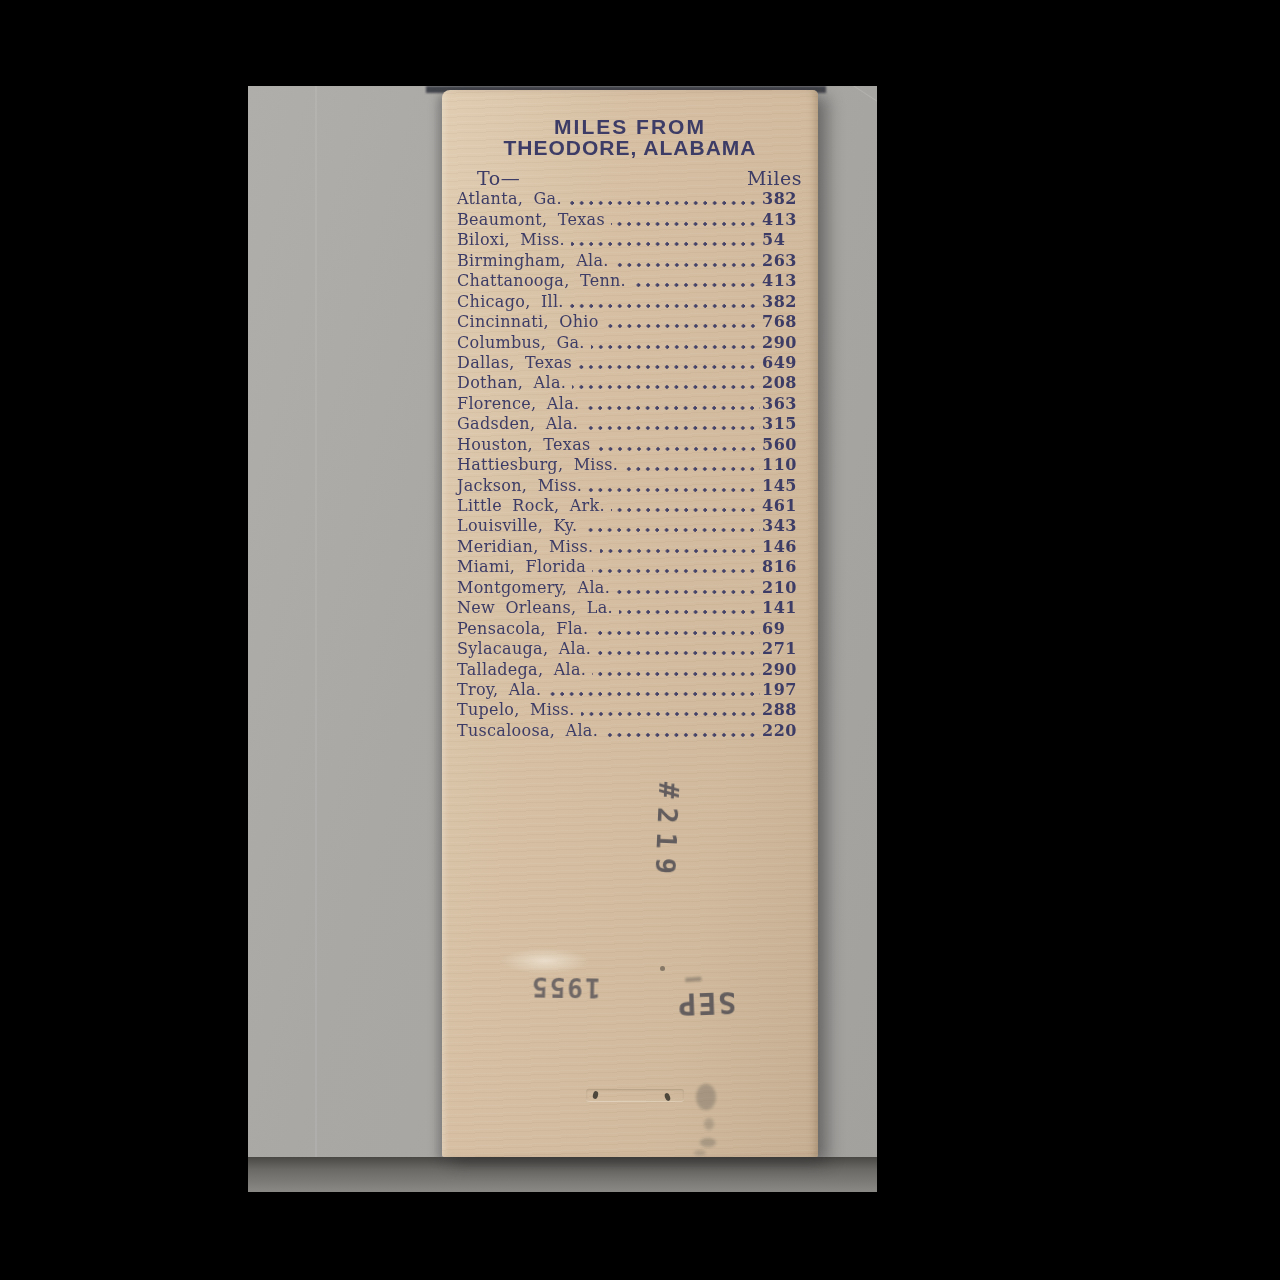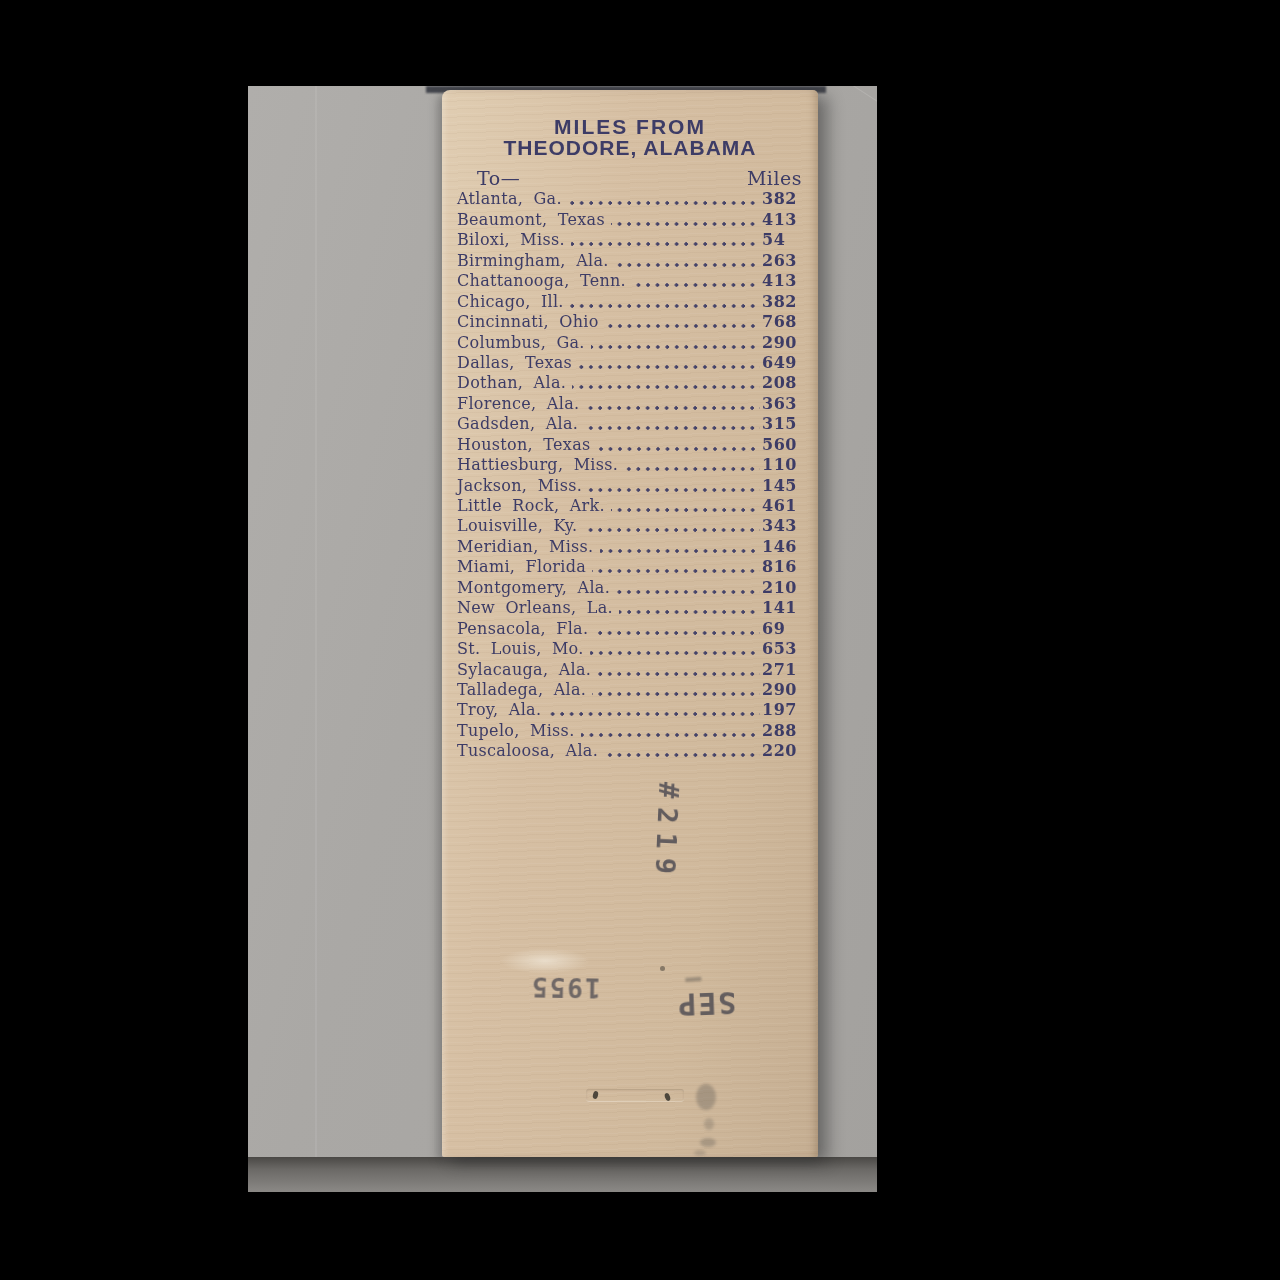--- a/index.html
+++ b/index.html
@@ -247,25 +247,20 @@
           <span class="city">New Orleans, La.</span>
           <span class="leader"></span>
           <span class="miles">141</span>
         </div>
         <div class="row">
           <span class="city">Pensacola, Fla.</span>
           <span class="leader"></span>
           <span class="miles">69</span>
         </div>
         <div class="row">
-          <span class="city">St. Louis, Mo.</span>
-          <span class="leader"></span>
-          <span class="miles">653</span>
-        </div>
-        <div class="row">
           <span class="city">Sylacauga, Ala.</span>
           <span class="leader"></span>
           <span class="miles">271</span>
         </div>
         <div class="row">
           <span class="city">Talladega, Ala.</span>
           <span class="leader"></span>
           <span class="miles">290</span>
         </div>
         <div class="row">

